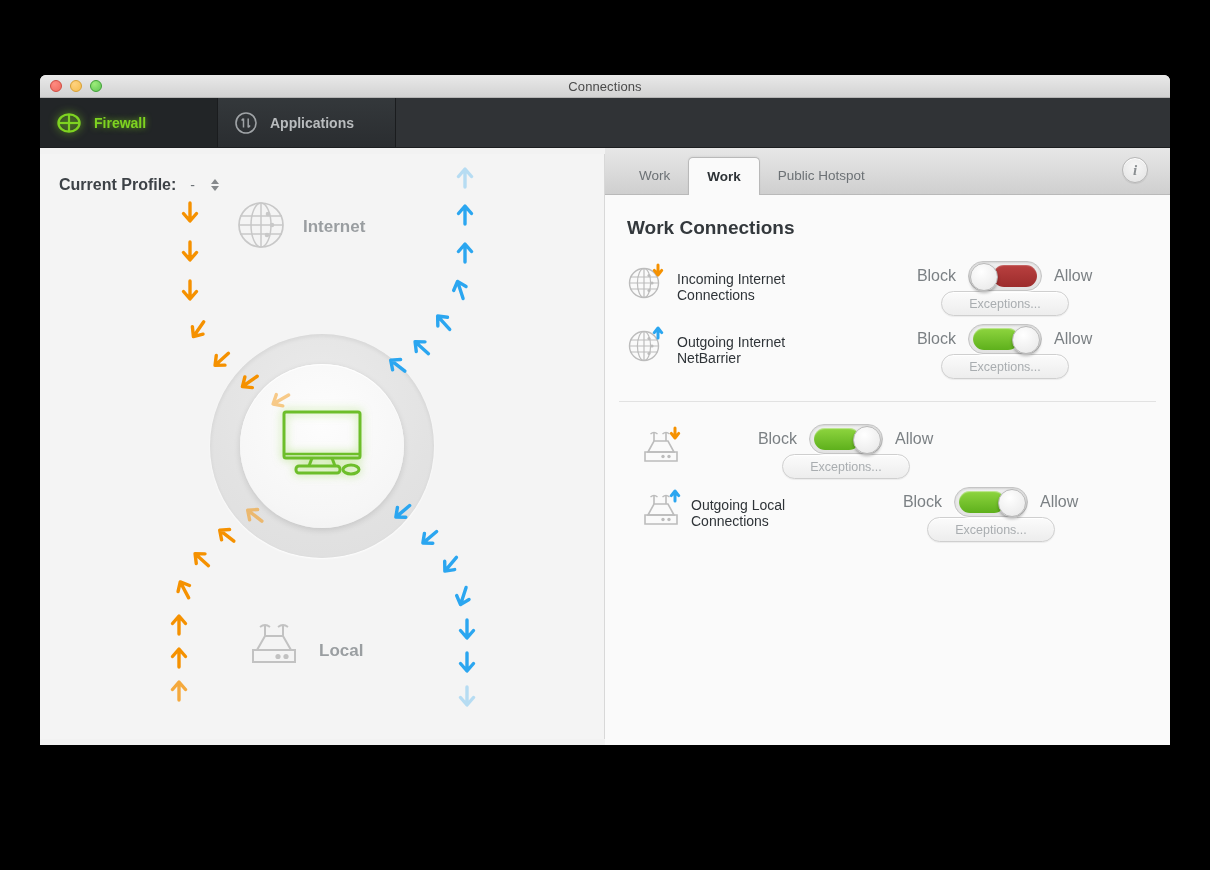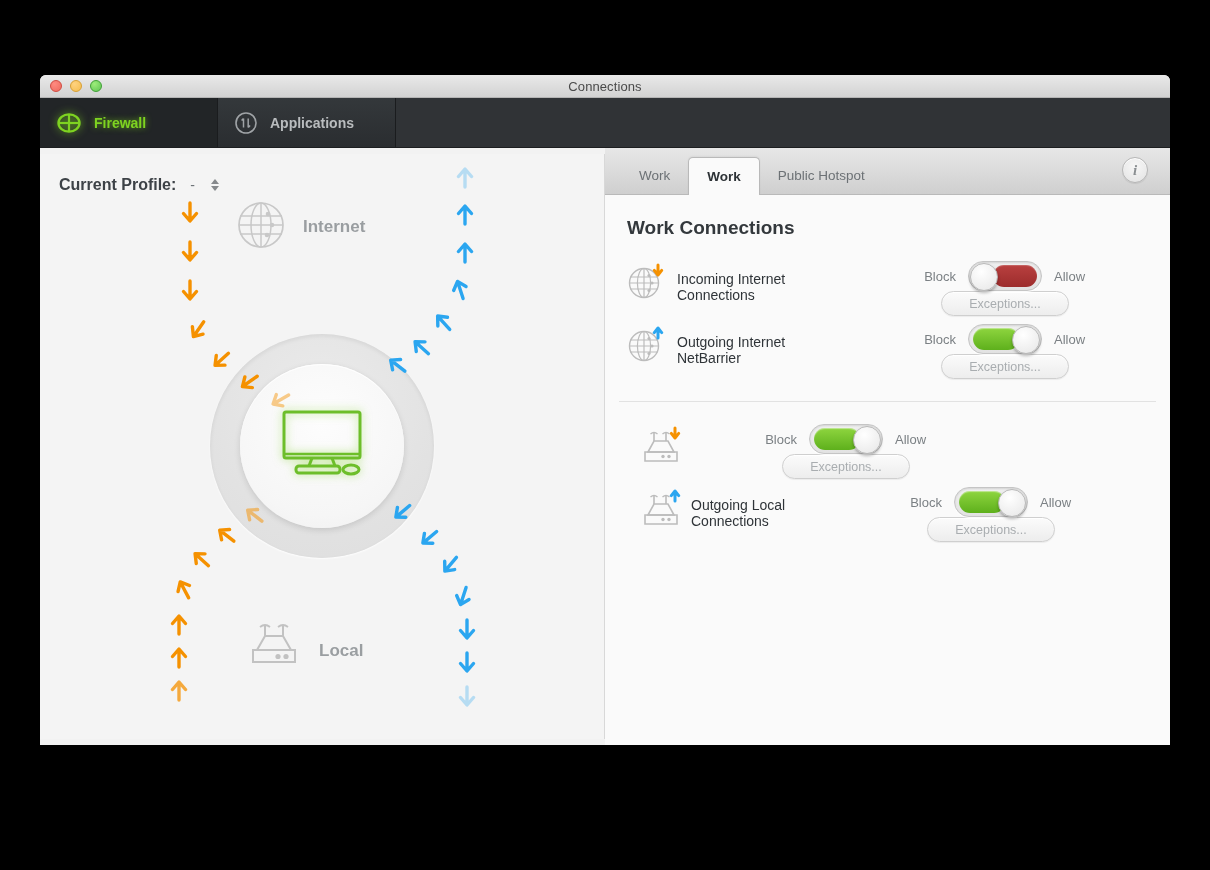--- a/index.html
+++ b/index.html
@@ -174,21 +174,21 @@
   .conn-row { display: flex; align-items: flex-start; padding: 8px 0 0 22px; }
   .conn-icon { width: 40px; height: 38px; flex: 0 0 40px; position: relative; margin-top: 2px; }
   .conn-icon svg { position: absolute; left: 0; top: 0; }
   .conn-name {
     flex: 1;
     font-size: 14px; color: #2f3438;
     padding-left: 10px; padding-top: 10px;
   }
   .ctrl { width: 330px; display: flex; flex-direction: column; align-items: center; }
   .ctrl-line { display: flex; align-items: center; gap: 12px; }
-  .side-label { font-size: 13px; color: #7b8084; width: 44px; }
+  .side-label { font-size: 16px; color: #7b8084; width: 44px; }
   .side-label.right { text-align: left; }
   .side-label.left { text-align: right; }
 
   .toggle {
     width: 74px; height: 30px; border-radius: 15px;
     background: linear-gradient(180deg,#f0f0f0,#e2e2e2);
     border: 1px solid #c5c5c5;
     box-shadow: inset 0 1px 2px rgba(0,0,0,.12), 0 1px 1px #fff;
     position: relative;
     cursor: pointer;

